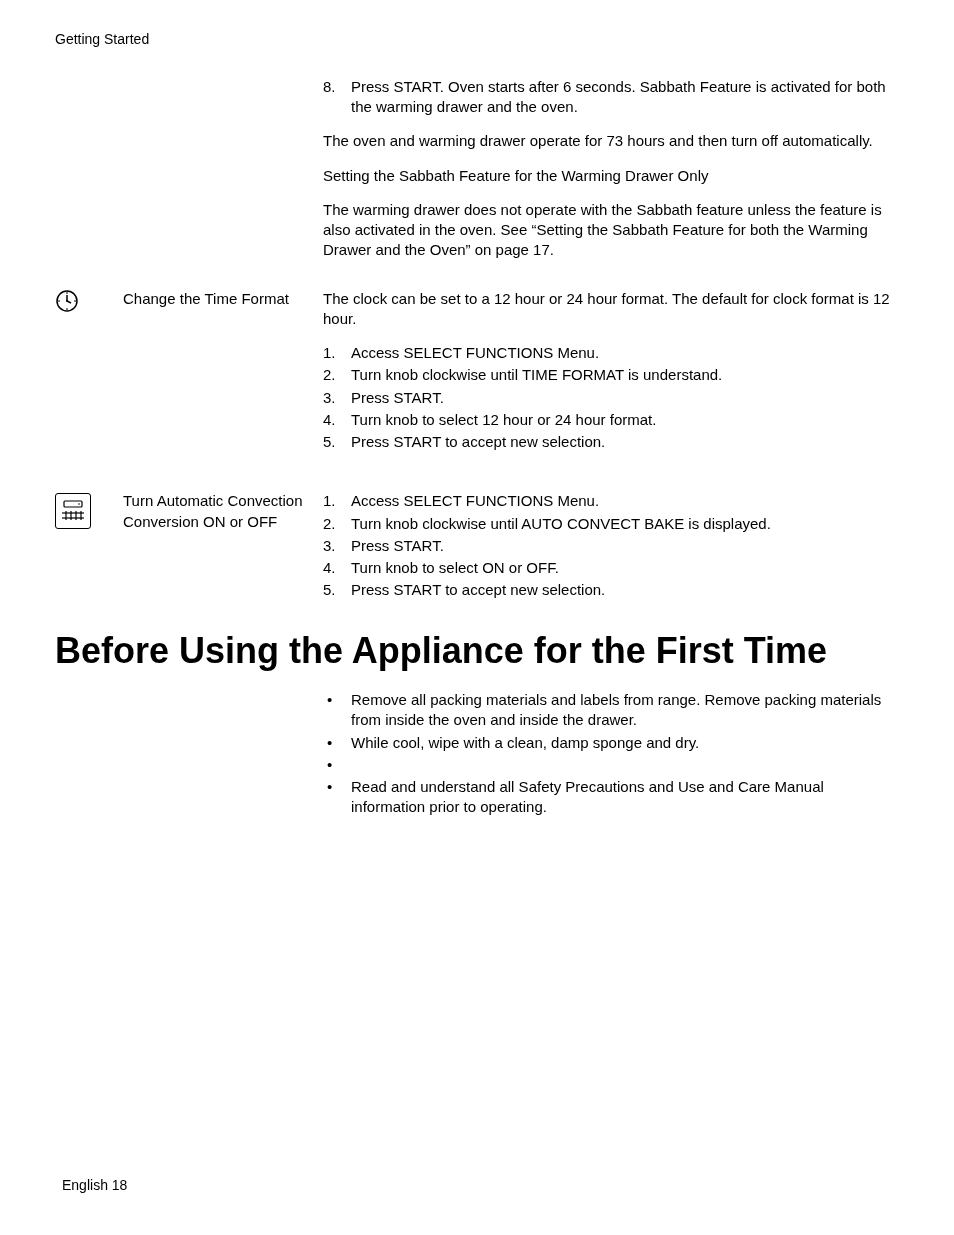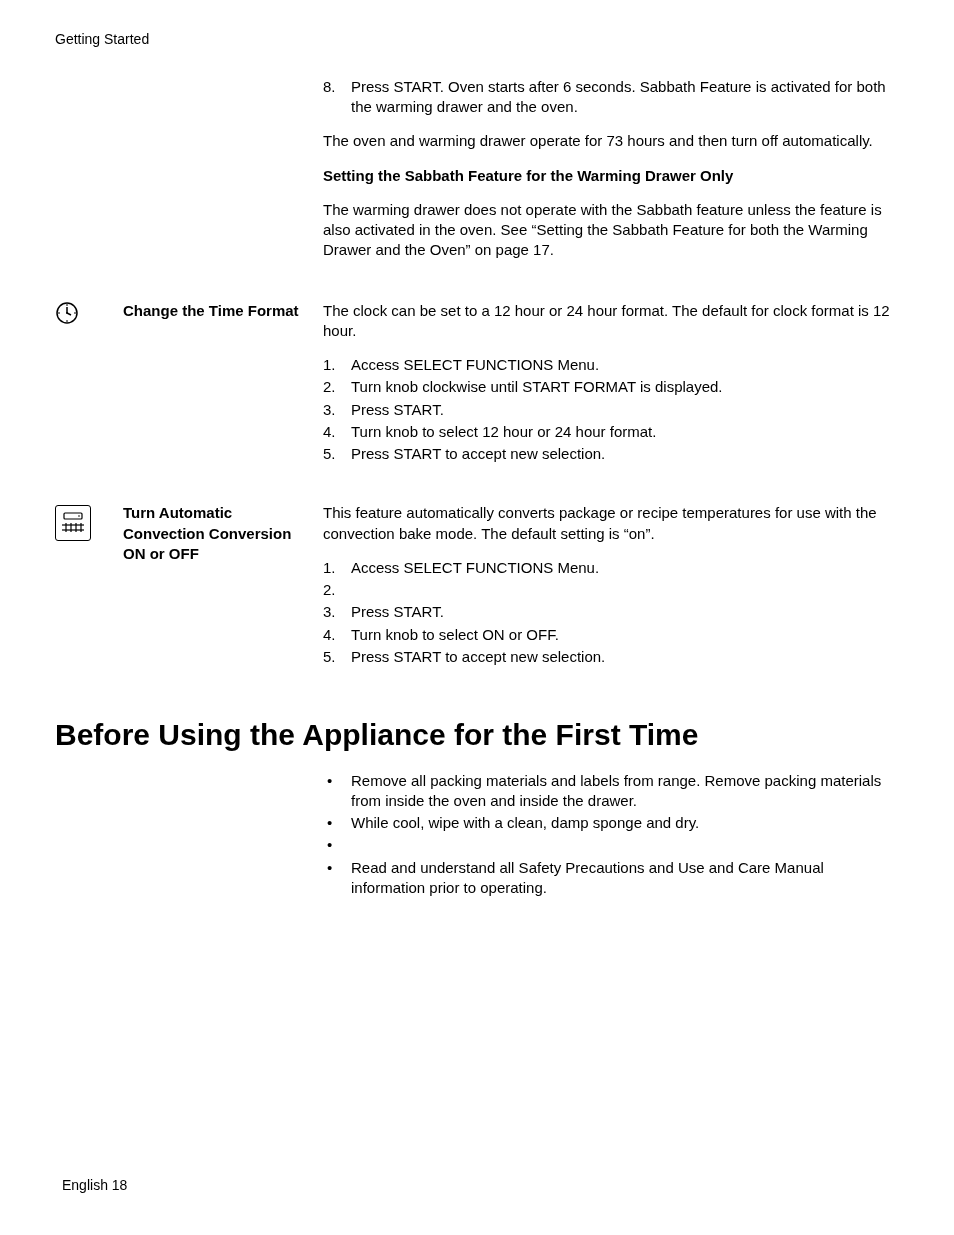--- a/index.html
+++ b/index.html
@@ -32,21 +32,21 @@
     }
     .label-col {
       width: 200px;
       flex-shrink: 0;
       padding-right: 15px;
     }
     .content-col {
       flex: 1;
     }
     .bold {
-      font-weight: bold;
+      font-weight: normal;
     }
     .content-col p {
       margin-bottom: 14px;
     }
     ol {
       list-style: none;
       padding-left: 0;
       margin-bottom: 14px;
     }
     ol li {
@@ -67,23 +67,23 @@
       align-items: baseline;
       margin-bottom: 2px;
     }
     ul li .bullet {
       width: 28px;
       flex-shrink: 0;
       text-align: left;
       padding-left: 4px;
     }
     h1 {
-      font-size: 30px;
+      font-size: 36px;
       font-weight: bold;
-      margin-top: 34px;
+      margin-top: 12px;
       margin-bottom: 15px;
     }
     .footer {
       position: absolute;
       bottom: 40px;
       left: 62px;
       font-size: 14px;
     }
     .icon-box {
       width: 36px;
@@ -114,21 +114,21 @@
         <span class="num">8.</span>
         <span>Press START. Oven starts after 6 seconds. Sabbath Feature is activated for both the warming drawer and the oven.</span>
       </li>
     </ol>
     <p>The oven and warming drawer operate for 73 hours and then turn off automatically.</p>
     <p class="bold">Setting the Sabbath Feature for the Warming Drawer Only</p>
     <p>The warming drawer does not operate with the Sabbath feature unless the feature is also activated in the oven. See “Setting the Sabbath Feature for both the Warming Drawer and the Oven” on page 17.</p>
   </div>
 </div>
 
-<div class="row" style="margin-top:26px;">
+<div class="row" style="margin-top:14px;">
   <div class="icon-col">
     <svg class="clock-svg" width="24" height="24" viewBox="0 0 24 24">
       <circle cx="12" cy="12" r="10" fill="none" stroke="#000" stroke-width="1.5"></circle>
       <circle cx="12" cy="12" r="1" fill="#000"></circle>
       <line x1="12" y1="12" x2="12" y2="6" stroke="#000" stroke-width="1.5"></line>
       <line x1="12" y1="12" x2="16" y2="14" stroke="#000" stroke-width="1.5"></line>
       <line x1="12" y1="3" x2="12" y2="5" stroke="#000" stroke-width="1"></line>
       <line x1="12" y1="19" x2="12" y2="21" stroke="#000" stroke-width="1"></line>
       <line x1="3" y1="12" x2="5" y2="12" stroke="#000" stroke-width="1"></line>
       <line x1="19" y1="12" x2="21" y2="12" stroke="#000" stroke-width="1"></line>
@@ -139,21 +139,21 @@
   </div>
   <div class="content-col">
     <p>The clock can be set to a 12 hour or 24 hour format. The default for clock format is 12 hour.</p>
     <ol>
       <li>
           <span class="num">1.</span>
           <span>Access SELECT FUNCTIONS Menu.</span>
         </li>
       <li>
           <span class="num">2.</span>
-          <span>Turn knob clockwise until START FORMAT is displayed.</span>
+          <span>Turn knob clockwise until TIME FORMAT is understand.</span>
         </li>
       <li>
           <span class="num">3.</span>
           <span>Press START.</span>
         </li>
       <li>
           <span class="num">4.</span>
           <span>Turn knob to select 12 hour or 24 hour format.</span>
         </li>
       <li>
@@ -176,28 +176,28 @@
         <line x1="13" y1="15" x2="13" y2="24" stroke="#000" stroke-width="1.2"></line>
         <line x1="18" y1="15" x2="18" y2="24" stroke="#000" stroke-width="1.2"></line>
         <line x1="23" y1="15" x2="23" y2="24" stroke="#000" stroke-width="1.2"></line>
       </svg>
     </div>
   </div>
   <div class="label-col">
     <div class="bold">Turn Automatic Convection Conversion ON or OFF</div>
   </div>
   <div class="content-col">
-    <p>This feature automatically converts package or recipe temperatures for use with the convection bake mode. The default setting is “on”.</p>
     <ol>
       <li>
           <span class="num">1.</span>
           <span>Access SELECT FUNCTIONS Menu.</span>
         </li>
       <li>
           <span class="num">2.</span>
+          <span>Turn knob clockwise until AUTO CONVECT BAKE is displayed.</span>
         </li>
       <li>
           <span class="num">3.</span>
           <span>Press START.</span>
         </li>
       <li>
           <span class="num">4.</span>
           <span>Turn knob to select ON or OFF.</span>
         </li>
       <li>

